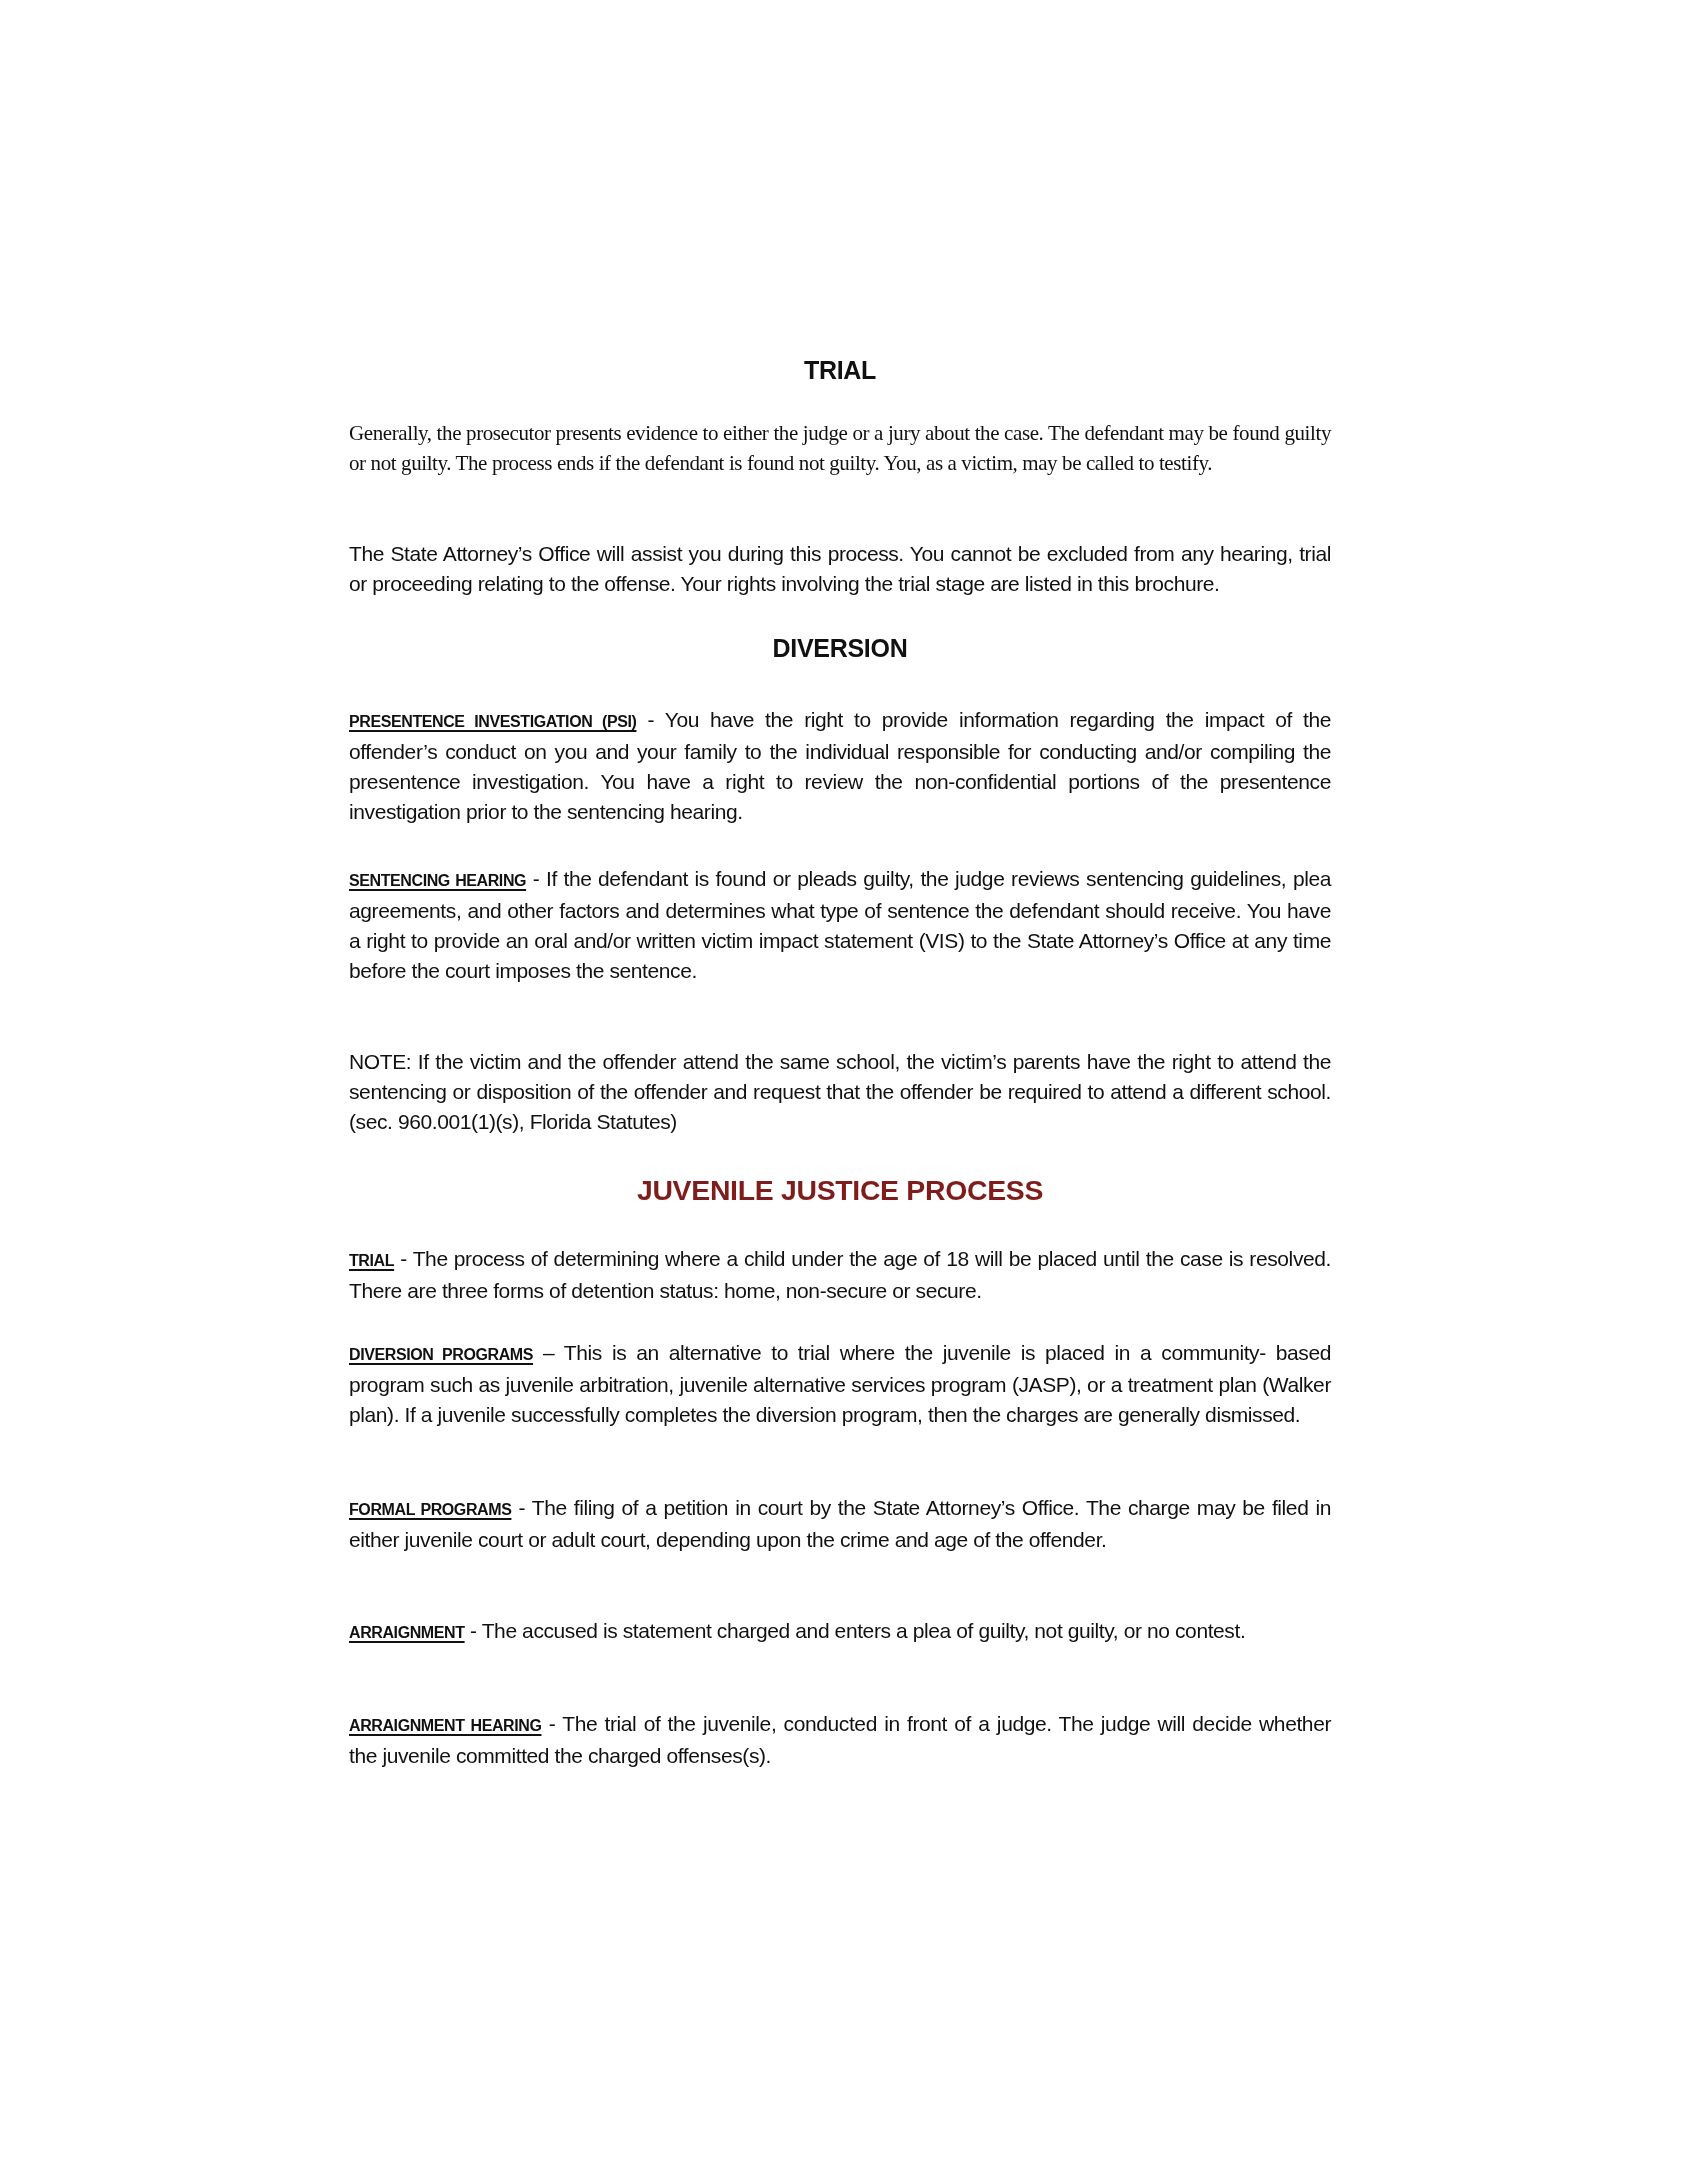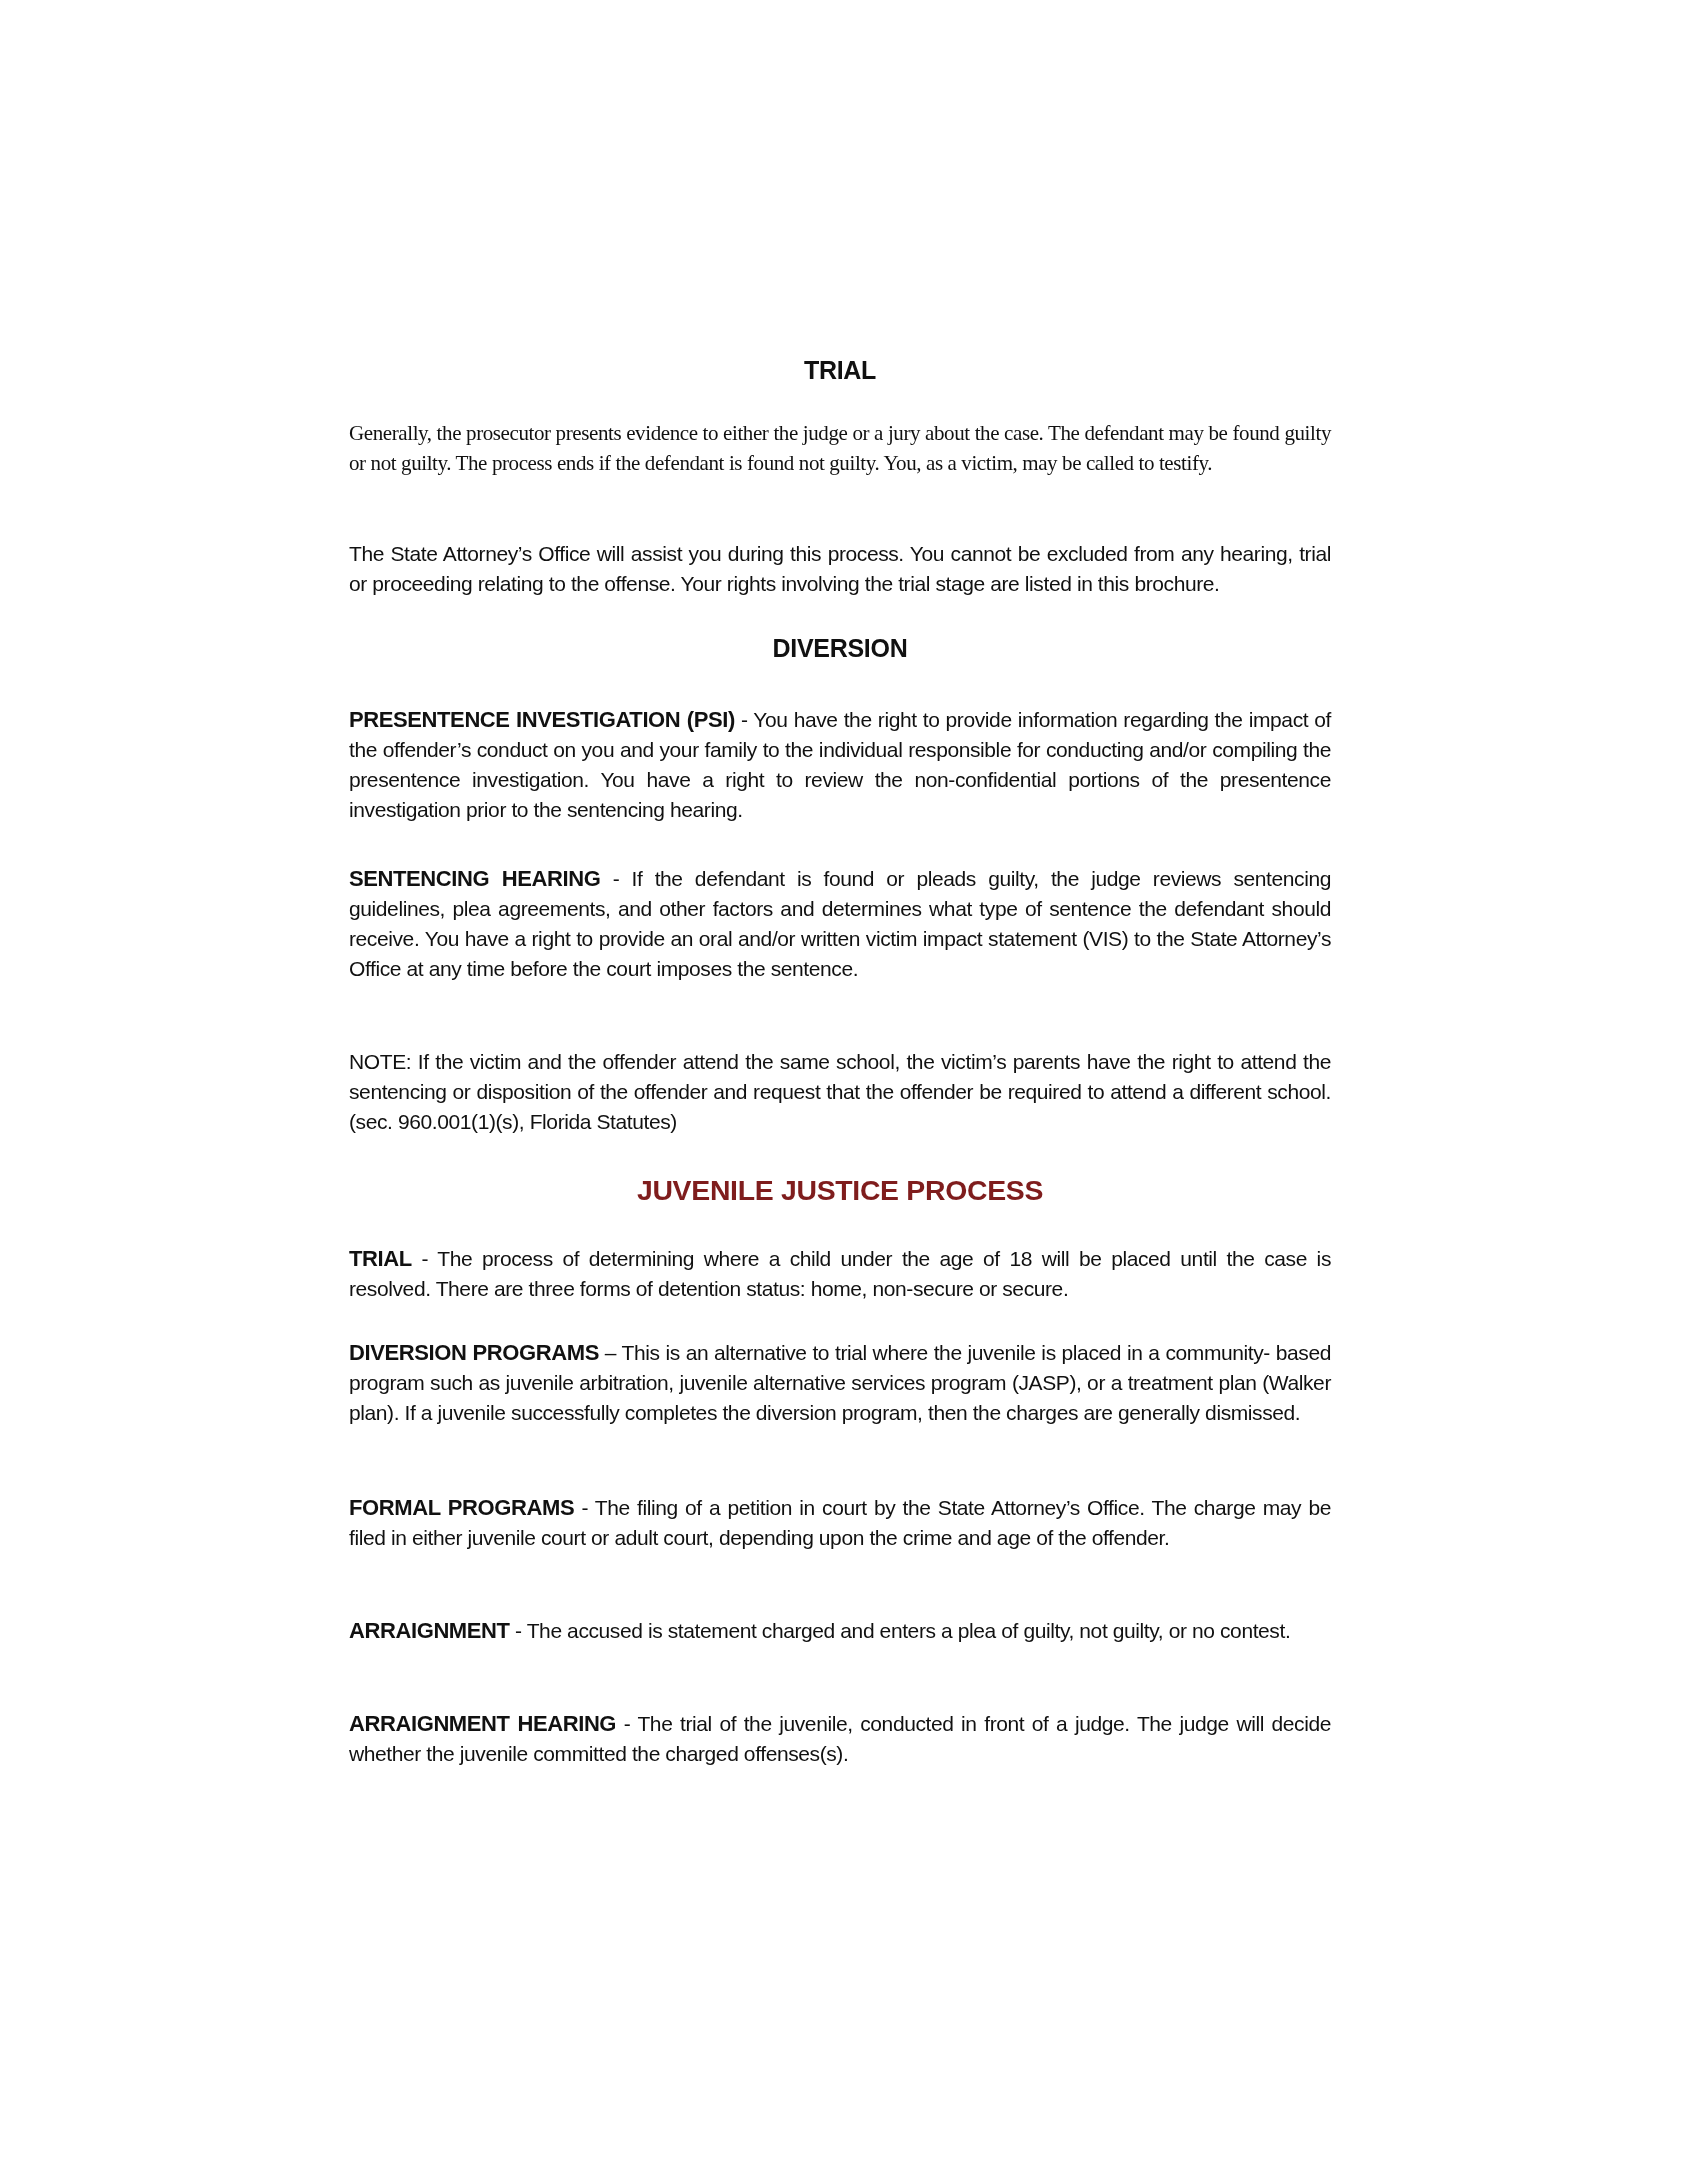--- a/index.html
+++ b/index.html
@@ -2,21 +2,21 @@
 <html style="font-size:10.6px"><head>
 <meta charset="utf-8">
 <style>
   html, body { margin:0; padding:0; background:#ffffff; }
   body { width:1687px; height:2183px; position:relative; overflow:hidden;
          font-family:"Liberation Sans", "DejaVu Sans", sans-serif; color:#111; }
   .page { position:absolute; left:349px; top:0; width:982px; }
   .h { position:absolute; left:0; width:982px; text-align:center; font-weight:bold; font-size:25px; letter-spacing:-0.3px; }
   .h.blue { color:#7f1d1d; font-size:28.4px; }
   .p { position:absolute; left:0; width:982px; font-size:21px; line-height:30px; text-align:justify; text-align-last:left; letter-spacing:-0.4px; }
-  .term { font-weight:bold; text-decoration-thickness:2px; text-underline-offset:3.3px; font-size:22px; }
+  .term { font-weight:bold; text-decoration:underline; text-decoration-thickness:2px; text-underline-offset:3.3px; font-size:16px; }
 </style>
 </head>
 <body>
 
 <div class="page">
 
   <div class="h" style="top:356px;">TRIAL</div>
 
   <div class="p" style="top:418px;font-family:Liberation Serif, serif;">Generally, the prosecutor presents evidence to either the judge or a jury about the case.  The defendant may be found guilty or not guilty.  The process ends if the defendant is found not guilty.  You, as a victim, may be called to testify.</div>
   <div class="p" style="top:539px;">The State Attorney’s Office will assist you during this process.  You cannot be excluded from any hearing, trial or proceeding relating to the offense.  Your rights involving the trial stage are listed in this brochure.</div>

